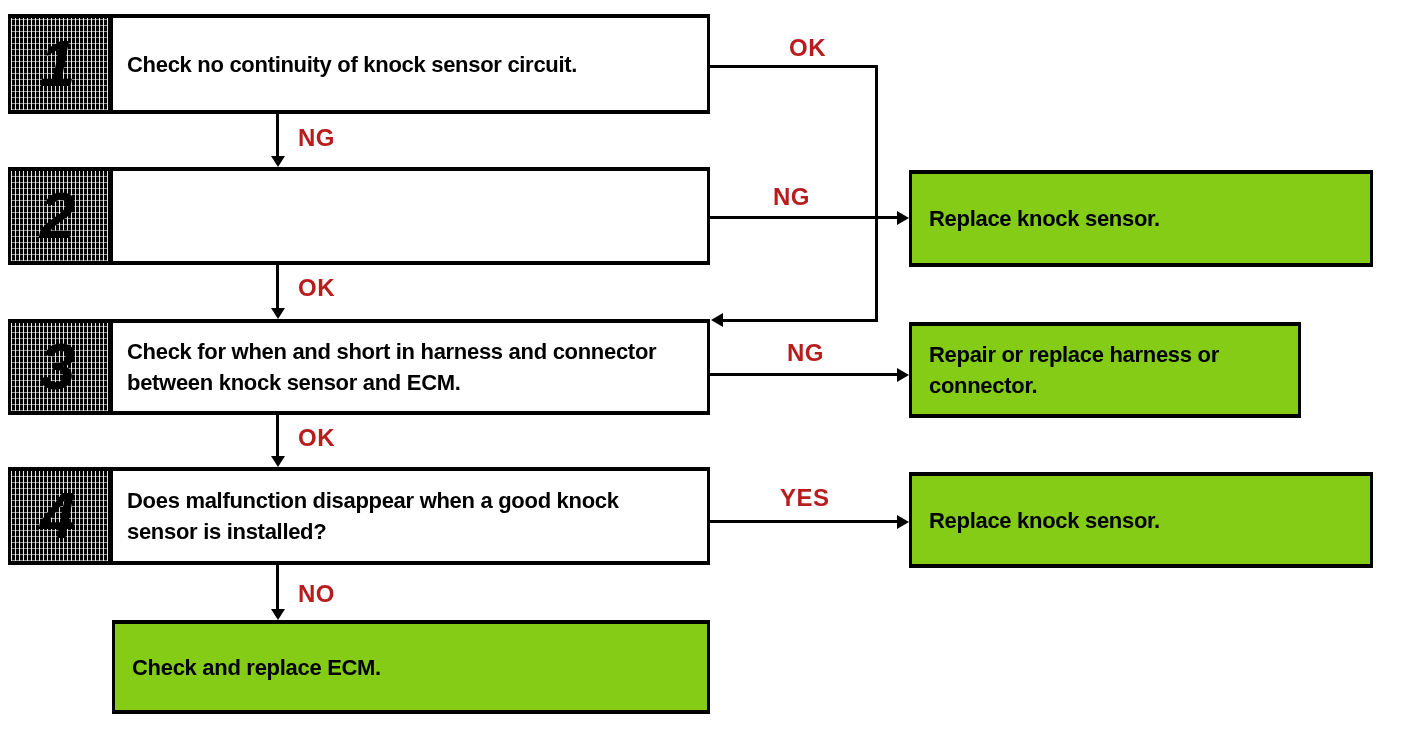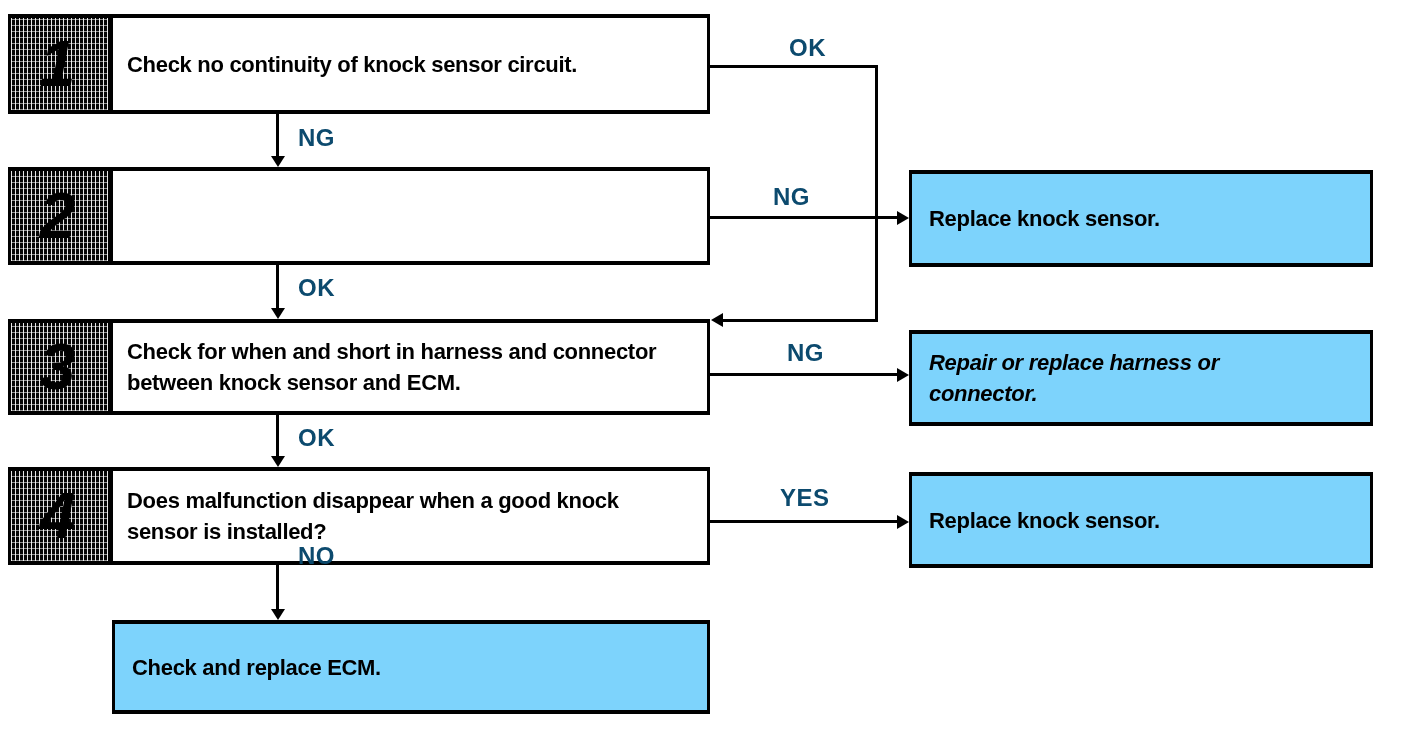--- a/index.html
+++ b/index.html
@@ -54,37 +54,37 @@
     font-size: 22px;
     font-weight: bold;
     letter-spacing: -0.3px;
     line-height: 31px;
     max-width: 535px;
     display: inline-block;
   }
   .action-box, .terminal-box {
     position: absolute;
     box-sizing: border-box;
-    background: #7dd3fc;
+    background: #84cc16;
     border: 3px solid #000;
     border-top-width: 4px;
     border-bottom-width: 4px;
     display: flex;
     align-items: center;
   }
   .action-text, .terminal-text { padding-left: 17px; padding-right: 10px; }
   .action-text span { max-width: 400px; }
   
   .line { position: absolute; background: #000; }
   .label {
     position: absolute;
     font-size: 24px;
     font-weight: bold;
     letter-spacing: 0.5px;
-    color: #0c4a6e;
+    color: #b91c1c;
     line-height: 1;
     white-space: nowrap;
   }
   .arrow-down {
     position: absolute; width: 0; height: 0;
     border-left: 7px solid transparent;
     border-right: 7px solid transparent;
     border-top: 11px solid #000;
   }
   .arrow-right {
@@ -143,21 +143,21 @@
       <span>Check and replace ECM.</span>
     </div>
   </div>
 
   <div class="action-box" style="left:909px; top:170px; width:464px; height:97px;">
     <div class="action-text">
       <span>Replace knock sensor.</span>
     </div>
   </div>
 
-  <div class="action-box" style="left:909px; top:330px; width:464px; height:96px;font-style:italic;">
+  <div class="action-box" style="left:909px; top:322px; width:392px; height:96px;">
     <div class="action-text">
       <span>Repair or replace harness or connector.</span>
     </div>
   </div>
 
   <div class="action-box" style="left:909px; top:472px; width:464px; height:96px;">
     <div class="action-text">
       <span>Replace knock sensor.</span>
     </div>
   </div>
@@ -169,21 +169,21 @@
   <div class="line" style="left:276px; top:265px; width:3px; height:46px;"></div>
   <div class="arrow-down" style="left:271px; top:308px;"></div>
   <div class="label" style="left:298px; top:276px;">OK</div>
 
   <div class="line" style="left:276px; top:415px; width:3px; height:45px;"></div>
   <div class="arrow-down" style="left:271px; top:456px;"></div>
   <div class="label" style="left:298px; top:426px;">OK</div>
 
   <div class="line" style="left:276px; top:565px; width:3px; height:46px;"></div>
   <div class="arrow-down" style="left:271px; top:609px;"></div>
-  <div class="label" style="left:298px; top:544px;">NO</div>
+  <div class="label" style="left:298px; top:582px;">NO</div>
 
   <div class="line" style="left:710px; top:65px; width:168px; height:3px;"></div>
   <div class="line" style="left:875px; top:65px; width:3px; height:256px;"></div>
   <div class="line" style="left:722px; top:319px; width:156px; height:3px;"></div>
   <div class="arrow-left" style="left:711px; top:313px;"></div>
   <div class="label" style="left:789px; top:36px;">OK</div>
 
   <div class="line" style="left:710px; top:216px; width:188px; height:3px;"></div>
   <div class="arrow-right" style="left:897px; top:211px;"></div>
   <div class="label" style="left:773px; top:185px;">NG</div>

